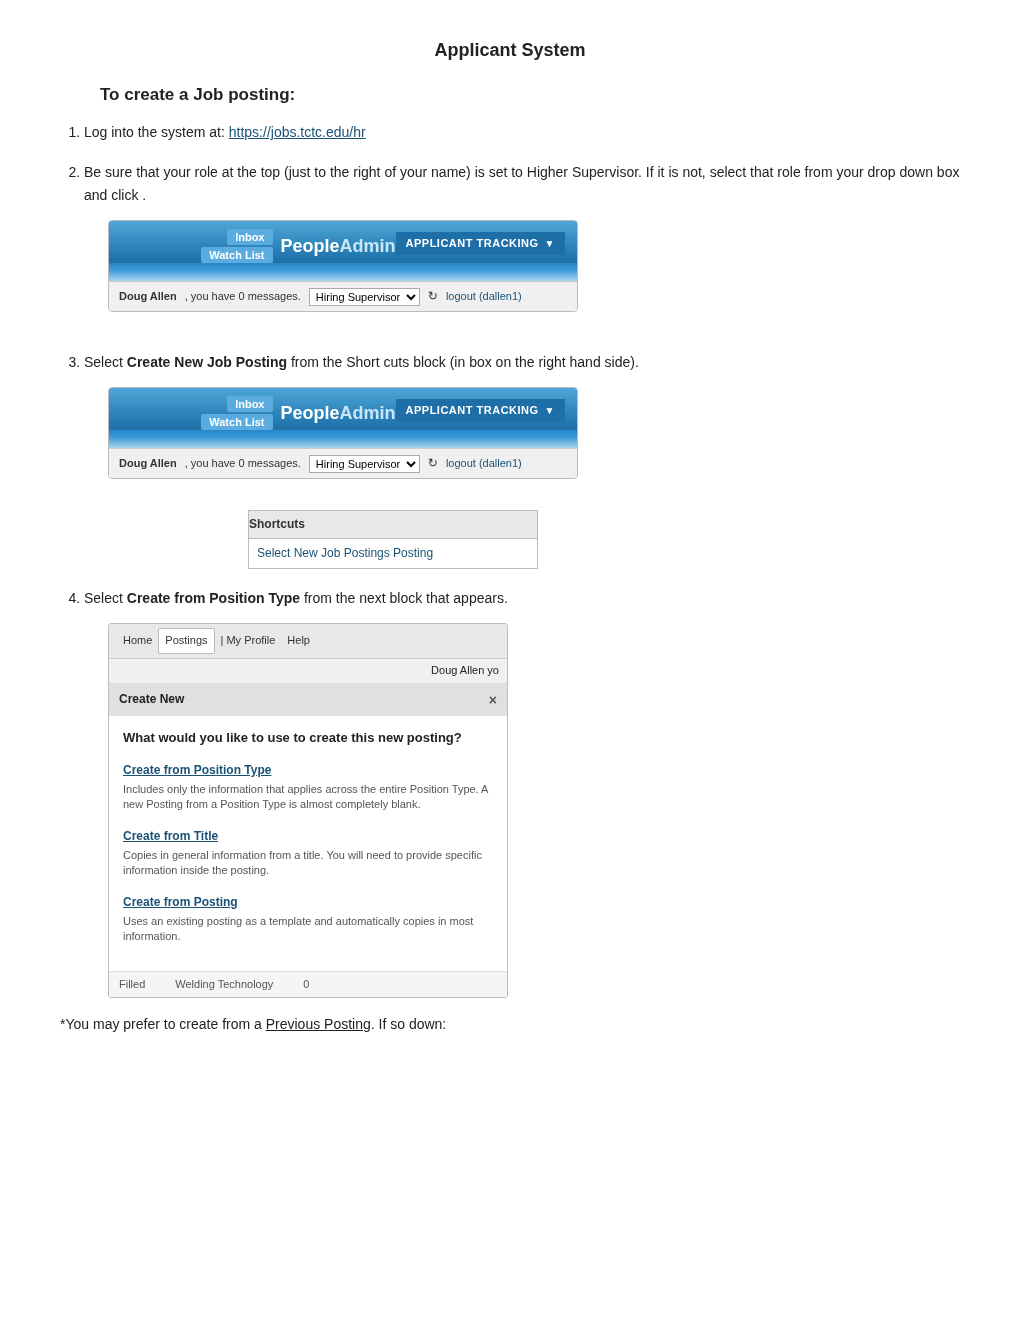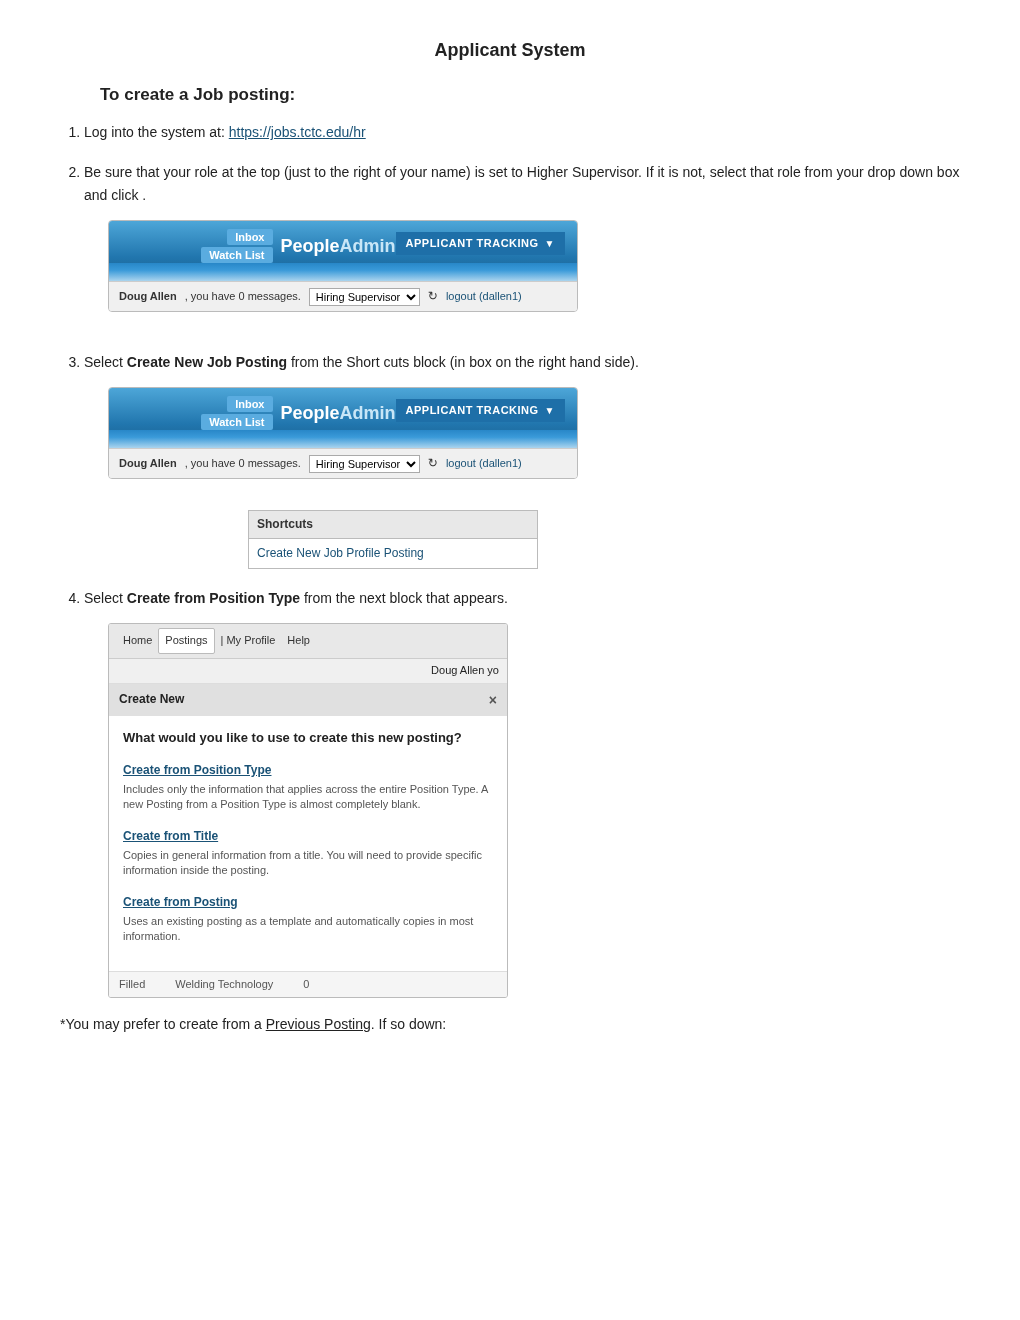--- a/index.html
+++ b/index.html
@@ -126,21 +126,21 @@
     }
     
     .shortcuts-box {
       border: 1px solid #bbb;
       width: 290px;
       margin: 10px 0 10px 140px;
       font-size: 12px;
     }
     .shortcuts-header {
       background: #e8e8e8;
-      padding: 4px 8px;
+      padding: 4px 0;
       border-bottom: 1px solid #bbb;
       font-weight: bold;
       color: #333;
     }
     .shortcuts-body {
       padding: 5px 8px;
       background: #fff;
     }
     .shortcuts-body a {
       color: #1a5276;
@@ -322,21 +322,21 @@
           </select>
           <span style="cursor:pointer;font-size:12px;">↻</span>
           <a class="pa-footer-link" href="#">logout (dallen1)</a>
         </div>
       </div>
 
       
       <div class="shortcuts-box">
         <div class="shortcuts-header">Shortcuts</div>
         <div class="shortcuts-body">
-          <a href="#">Create New Job Profile Posting</a>
+          <a href="#">Select New Job Postings Posting</a>
         </div>
       </div>
     </div>
   </li>
 
   <li>
     <span>Select </span><strong>Create from Position Type</strong><span> from the next block that appears.</span>
     <div class="screenshot-wrapper" style="margin-top:10px;">
 
       <div class="create-new-box">

